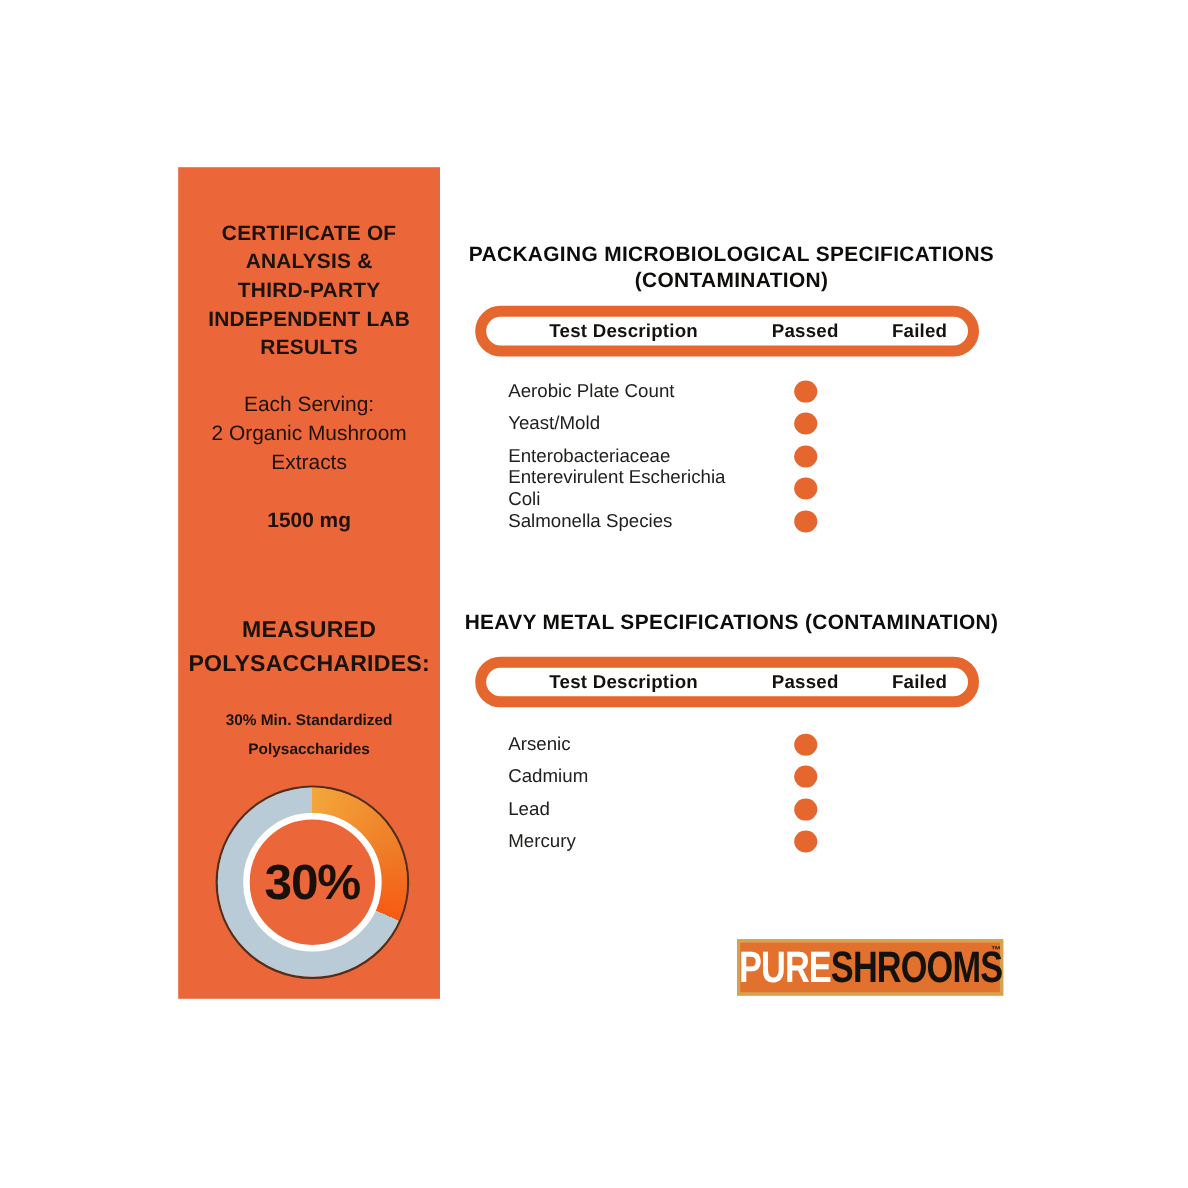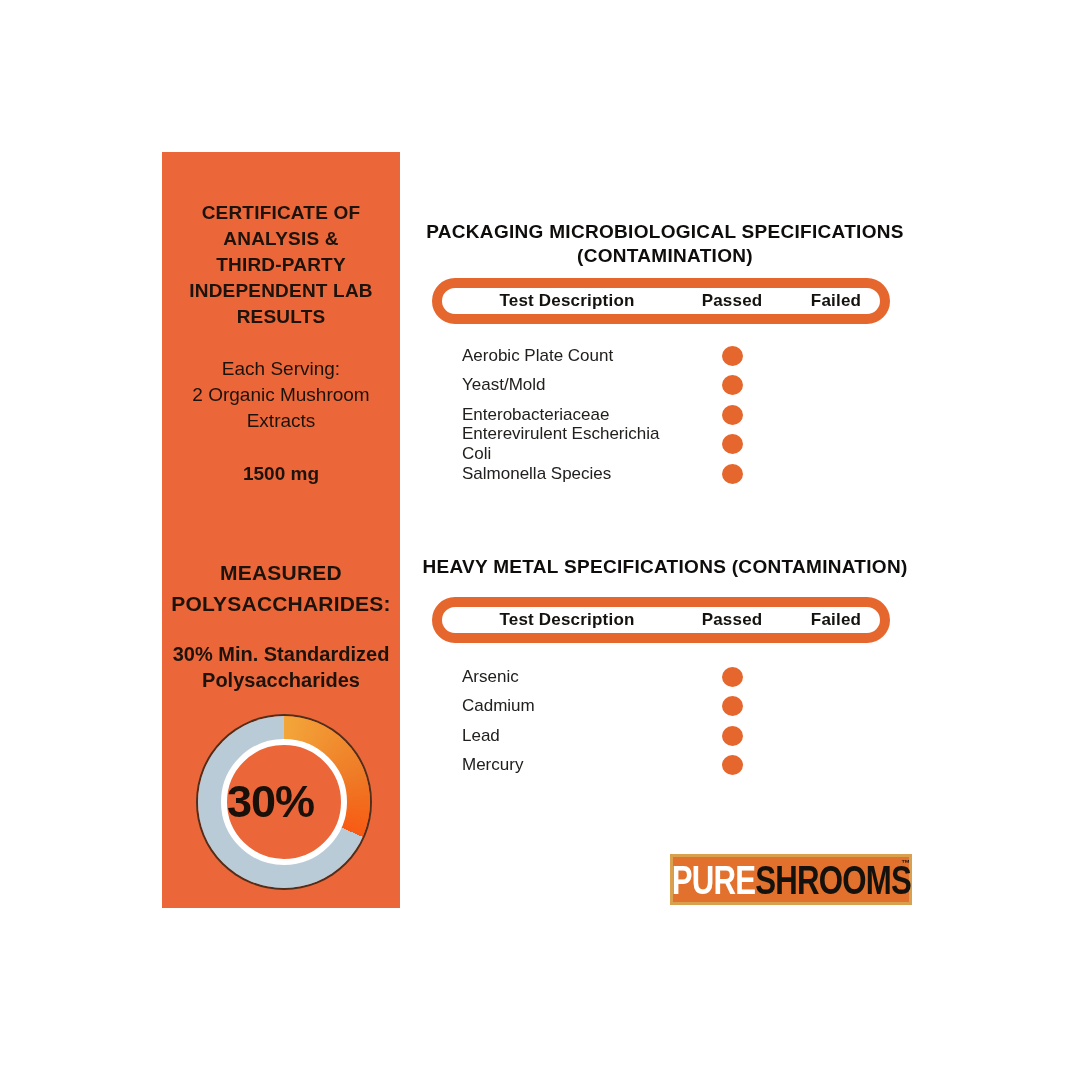--- a/index.html
+++ b/index.html
@@ -14,30 +14,30 @@
   }
   .panel-title{position:absolute;top:48px;left:6px;right:6px;
     font-size:19px;font-weight:bold;line-height:26px;letter-spacing:.2px;}
   .panel-serving{position:absolute;top:204px;left:-8px;right:-8px;
     font-size:19px;font-weight:normal;line-height:26px;}
   .panel-dose{position:absolute;top:311px;left:0;right:0;
     font-size:19px;font-weight:bold;}
   .panel-measured{position:absolute;top:405px;left:-10px;right:-10px;
     font-size:21px;font-weight:bold;line-height:31px;letter-spacing:.2px;}
   .panel-standardized{position:absolute;top:489px;left:-14px;right:-14px;
-    font-size:20px;font-weight:bold;line-height:26px;}
+    font-size:14px;font-weight:bold;line-height:26px;}
   
   .donut{
     position:absolute;left:36px;top:564px;width:172px;height:172px;border-radius:50%;
     box-shadow:0 0 0 2px rgba(52,36,24,.85);
   }
   .donut-hole{
     position:absolute;left:23px;top:23px;width:126px;height:126px;border-radius:50%;
     background:var(--panel,#eb673a);border:6px solid #ffffff;box-sizing:border-box;
-    display:flex;align-items:center;
+    display:flex;align-items:center;justify-content:center;
   }
   .donut-label{font-size:45px;font-weight:bold;color:#181009;letter-spacing:-1px;}
   
   .section-heading{
     position:absolute;left:410px;width:510px;text-align:center;
     font-size:19px;font-weight:bold;line-height:24px;letter-spacing:.3px;color:#0f0d0b;
   }
   .h1{top:220px;} .h2{top:555px;}
   .pill{
     position:absolute;left:432px;width:458px;height:46px;box-sizing:border-box;

